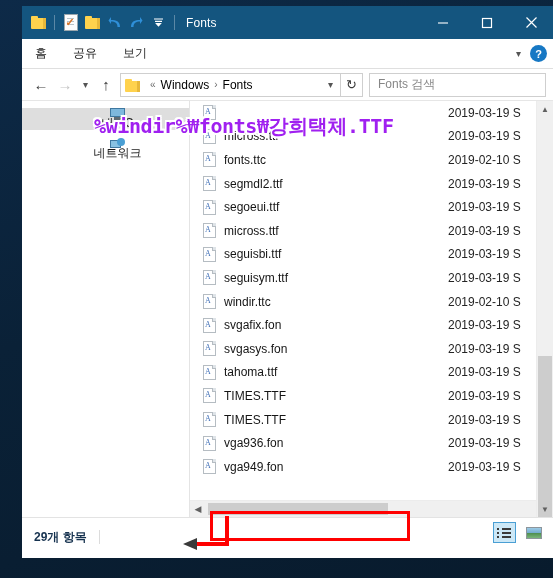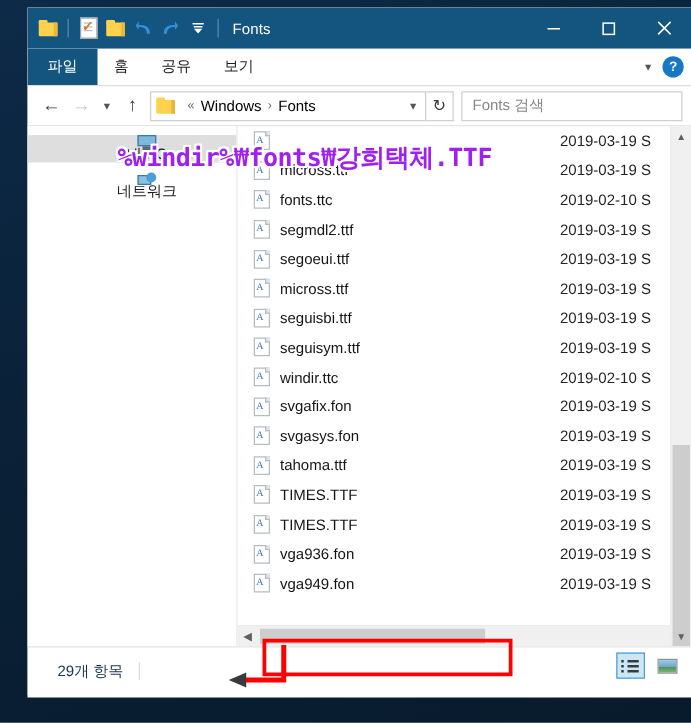--- a/index.html
+++ b/index.html
@@ -414,22 +414,23 @@
     background: #cdcdcd;
   }
 
   
   .statusbar {
     height: 38px;
     background: #ffffff;
     border-top: 1px solid #e3e3e3;
     display: flex;
     align-items: center;
-    padding-left: 24px;
-    position: relative;
+    padding-left: 12px;
+    position: relative;
+    font-weight: bold;
   }
   .status-text {
     font-size: 12px;
     color: #16324f;
   }
   .status-sep {
     width: 1px; height: 14px; background: #dcdcdc; margin-left: 12px;
   }
   .viewbtns {
     position: absolute;
@@ -561,21 +562,20 @@
       </div>
       <div class="wc">
         <svg width="13" height="13" viewBox="0 0 13 13">
             <path d="M1.5 1.5 L11.5 11.5 M11.5 1.5 L1.5 11.5" stroke="#ffffff" stroke-width="1.2"></path>
           </svg>
       </div>
     </div>
   </div>
 
   <div class="ribbon">
-    <div class="rtab file">파일</div>
     <div class="rtab">홈</div>
     <div class="rtab">공유</div>
     <div class="rtab">보기</div>
     <div class="ribbon-right">
       <span class="chev-small">▾</span>
       <span class="help-circ">?</span>
     </div>
   </div>
 
   <div class="addrrow">

